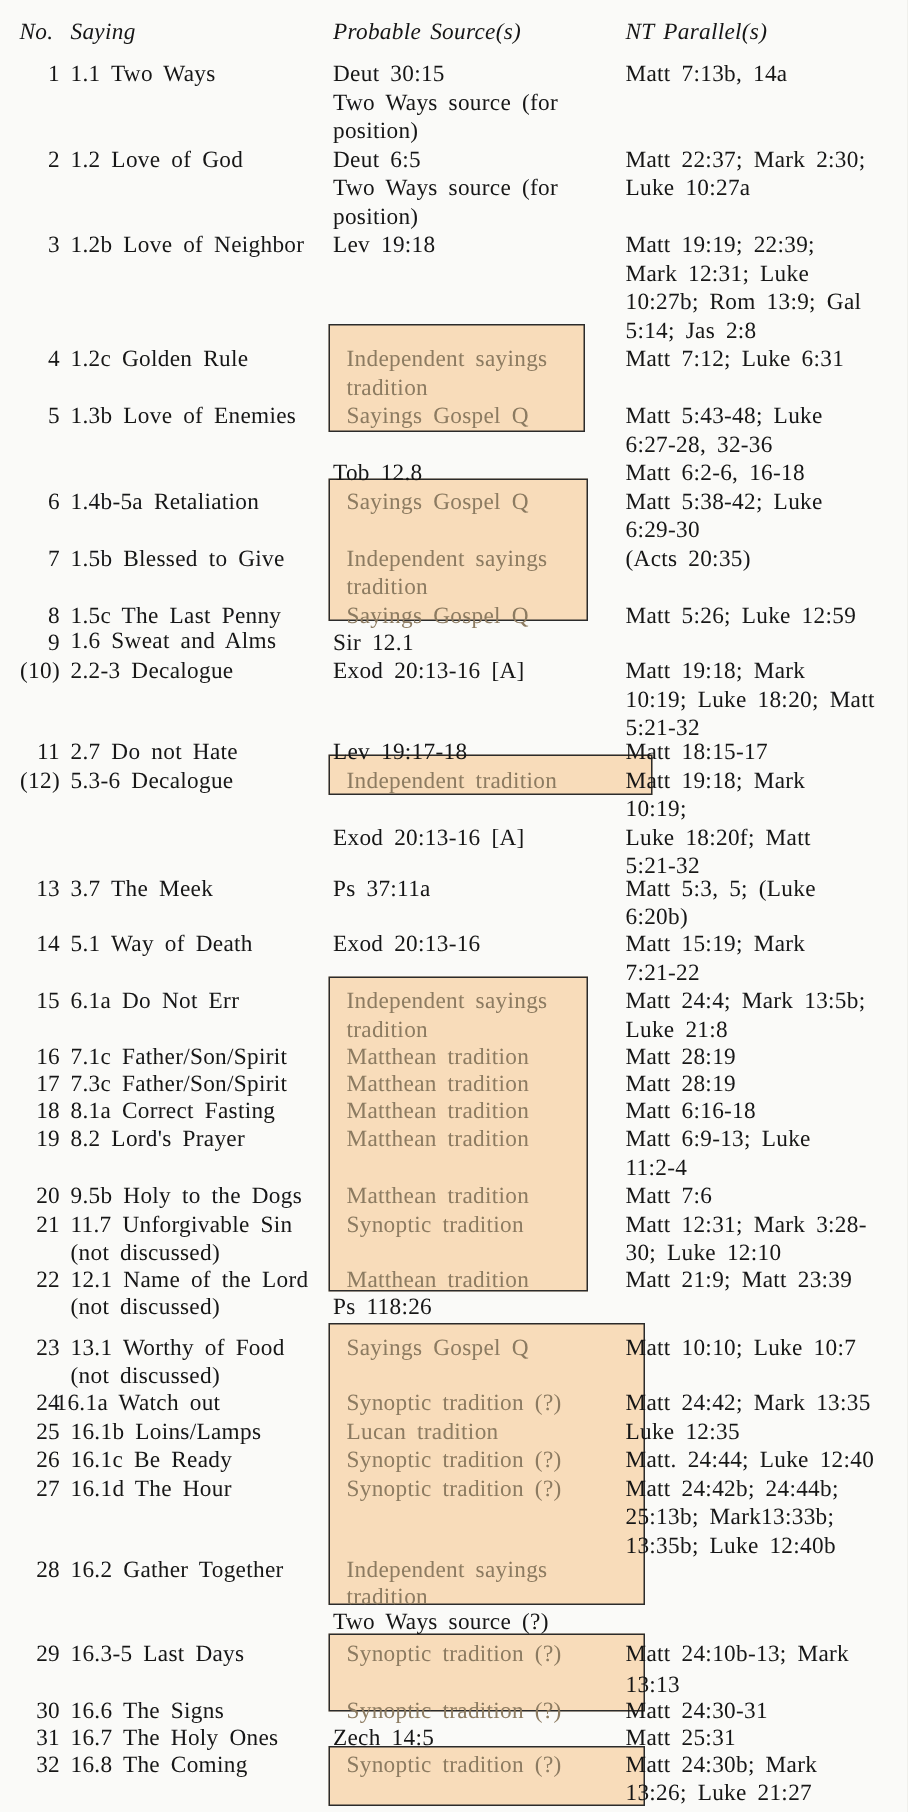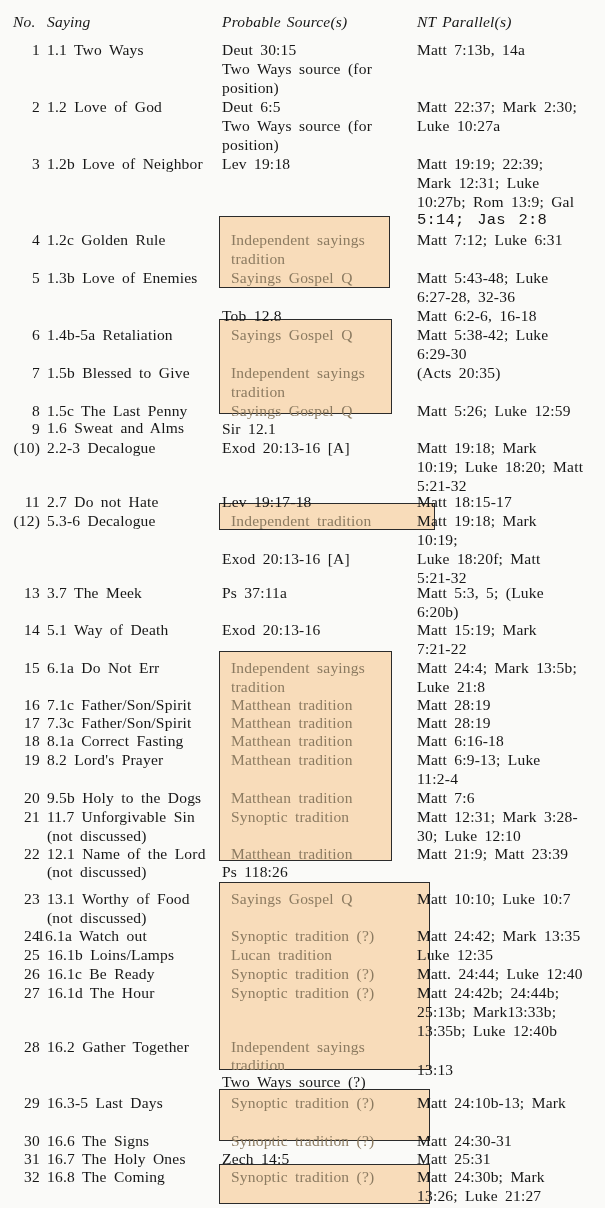--- a/index.html
+++ b/index.html
@@ -57,21 +57,21 @@
       <div class="cell" style="left: 417px; top: 97px;">Matt 22:37; Mark 2:30;</div>
       <div class="cell" style="left: 222px; top: 116px;">Two Ways source (for</div>
       <div class="cell" style="left: 417px; top: 116px;">Luke 10:27a</div>
       <div class="cell" style="left: 222px; top: 135px;">position)</div>
       <div class="cell no-cell" style="top: 154px;">3</div>
       <div class="cell" style="left: 47px; top: 154px;">1.2b Love of Neighbor</div>
       <div class="cell" style="left: 222px; top: 154px;">Lev 19:18</div>
       <div class="cell" style="left: 417px; top: 154px;">Matt 19:19; 22:39;</div>
       <div class="cell" style="left: 417px; top: 173px;">Mark 12:31; Luke</div>
       <div class="cell" style="left: 417px; top: 192px;">10:27b; Rom 13:9; Gal</div>
-      <div class="cell" style="left: 417px; top: 211px; font-family: Liberation Mono, monospace;">5:14; Jas 2:8</div>
+      <div class="cell" style="left: 417px; top: 211px;">5:14; Jas 2:8</div>
       <div class="cell no-cell" style="top: 230px;">4</div>
       <div class="cell" style="left: 47px; top: 230px;">1.2c Golden Rule</div>
       <div class="cell hl-text" style="left: 231px; top: 230px;">Independent sayings</div>
       <div class="cell" style="left: 417px; top: 230px;">Matt 7:12; Luke 6:31</div>
       <div class="cell hl-text" style="left: 231px; top: 249px;">tradition</div>
       <div class="cell no-cell" style="top: 268px;">5</div>
       <div class="cell" style="left: 47px; top: 268px;">1.3b Love of Enemies</div>
       <div class="cell hl-text" style="left: 231px; top: 268px;">Sayings Gospel Q</div>
       <div class="cell" style="left: 417px; top: 268px; text-align: center;">Matt 5:43-48; Luke</div>
       <div class="cell" style="left: 417px; top: 287px;">6:27-28, 32-36</div>
@@ -186,21 +186,21 @@
       <div class="cell" style="left: 417px; top: 1021px;">13:35b; Luke 12:40b</div>
       <div class="cell no-cell" style="top: 1037px;">28</div>
       <div class="cell" style="left: 47px; top: 1037px;">16.2 Gather Together</div>
       <div class="cell hl-text" style="left: 231px; top: 1037px;">Independent sayings</div>
       <div class="cell hl-text" style="left: 231px; top: 1055px;">tradition</div>
       <div class="cell" style="left: 222px; top: 1072px;">Two Ways source (?)</div>
       <div class="cell no-cell" style="top: 1093px;">29</div>
       <div class="cell" style="left: 47px; top: 1093px;">16.3-5 Last Days</div>
       <div class="cell hl-text" style="left: 231px; top: 1093px;">Synoptic tradition (?)</div>
       <div class="cell" style="left: 417px; top: 1093px;">Matt 24:10b-13; Mark</div>
-      <div class="cell" style="left: 417px; top: 1060px;">13:13</div>
+      <div class="cell" style="left: 417px; top: 1114px;">13:13</div>
       <div class="cell no-cell" style="top: 1131px;">30</div>
       <div class="cell" style="left: 47px; top: 1131px;">16.6 The Signs</div>
       <div class="cell hl-text" style="left: 231px; top: 1131px;">Synoptic tradition (?)</div>
       <div class="cell" style="left: 417px; top: 1131px;">Matt 24:30-31</div>
       <div class="cell no-cell" style="top: 1149px;">31</div>
       <div class="cell" style="left: 47px; top: 1149px;">16.7 The Holy Ones</div>
       <div class="cell" style="left: 222px; top: 1149px;">Zech 14:5</div>
       <div class="cell" style="left: 417px; top: 1149px;">Matt 25:31</div>
       <div class="cell no-cell" style="top: 1167px;">32</div>
       <div class="cell" style="left: 47px; top: 1167px;">16.8 The Coming</div>

